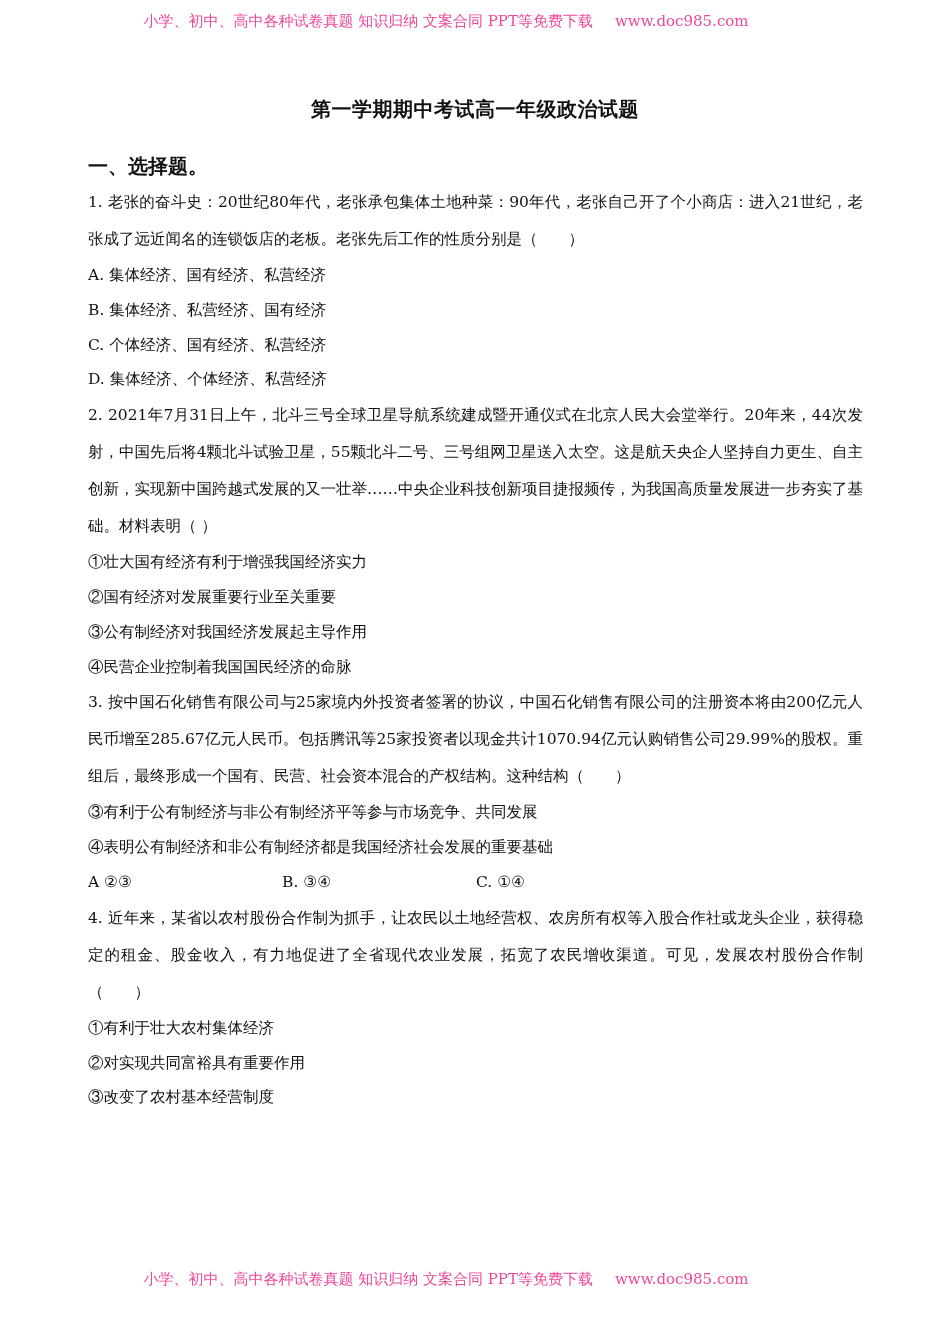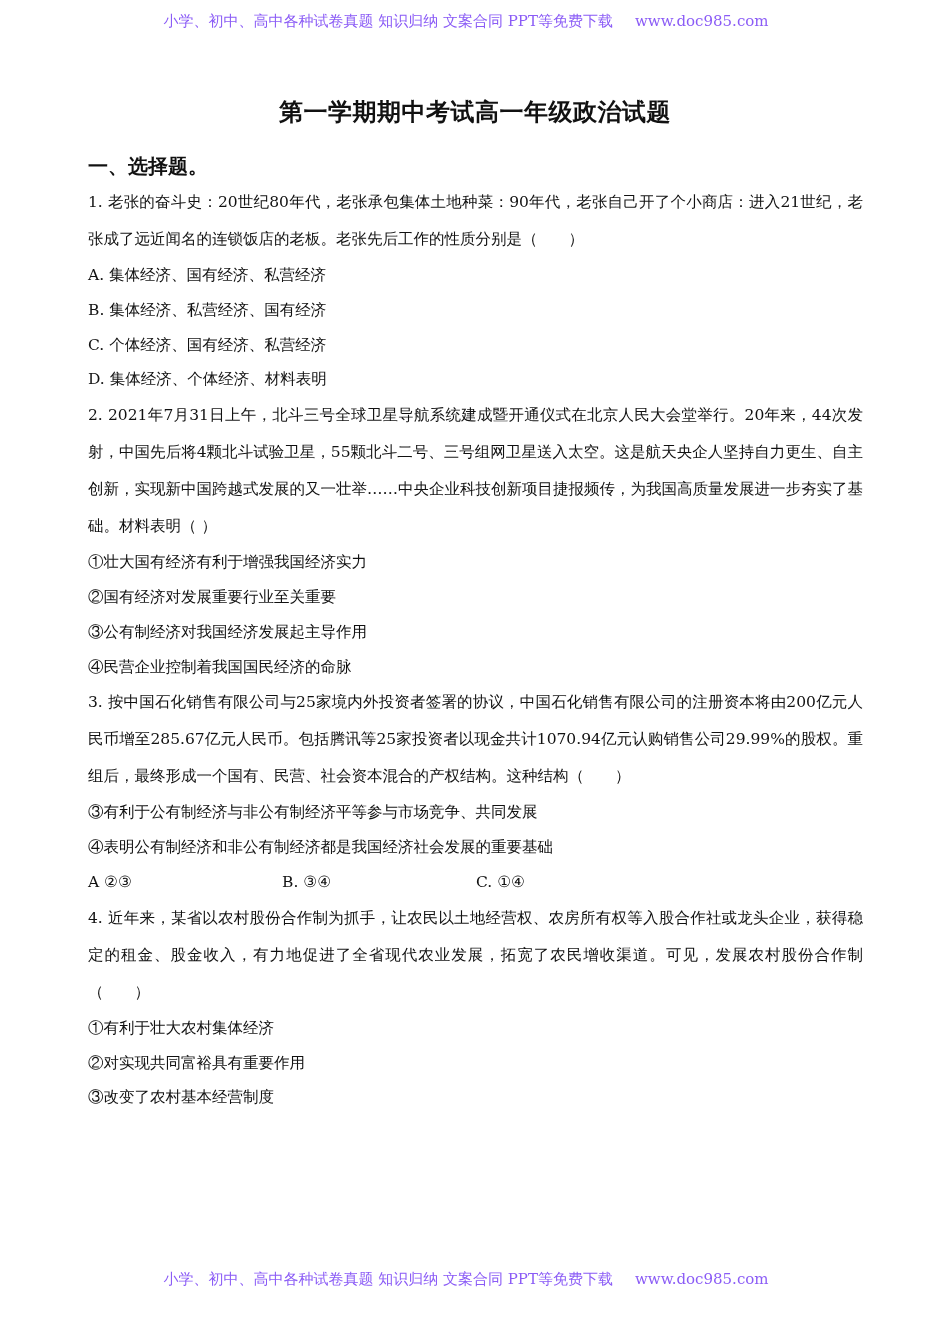--- a/index.html
+++ b/index.html
@@ -1,21 +1,21 @@
 <!DOCTYPE html>
 <html><head>
 <meta charset="utf-8">
 <style>
   html, body { margin: 0; padding: 0; background: #ffffff; }
   body { width: 950px; height: 1344px; position: relative; overflow: hidden;
          font-family: "DejaVu Serif", "Liberation Serif", serif; color: #111; }
-  .hdr { position: absolute; left: 0; width: 892px; text-align: center; font-size: 15px; color: #8b5cf6; padding-left: 20px; }
+  .hdr { position: absolute; left: 0; width: 892px; text-align: center; font-size: 15px; color: #ec4899; }
   .hdr .url { margin-left: 22px; }
   .title { position: absolute; top: 96px; left: 0; width: 950px; text-align: center;
-           font-size: 24px; font-weight: bold; letter-spacing: 0.5px; }
+           font-size: 20px; font-weight: bold; letter-spacing: 0.5px; }
   .section { position: absolute; left: 88px; top: 153px; font-size: 20px; font-weight: bold; }
   .content { position: absolute; left: 88px; top: 184px; width: 775px; font-size: 15.5px; }
   .line { height: 34.8px; line-height: 34.8px; white-space: nowrap; }
   .stem { line-height: 37px; text-align: justify; }
   .opts4 { display: flex; height: 34.8px; line-height: 34.8px; }
   .opts4 span { width: 194px; }
 </style>
 </head>
 <body>
 
@@ -26,21 +26,21 @@
 <div class="title">第一学期期中考试高一年级政治试题</div>
 <div class="section">一、选择题。</div>
 
 <div class="content">
 
   <div>
     <div class="stem">1. 老张的奋斗史：20世纪80年代，老张承包集体土地种菜：90年代，老张自己开了个小商店：进入21世纪，老张成了远近闻名的连锁饭店的老板。老张先后工作的性质分别是（　　）</div>
     <div class="line">A. 集体经济、国有经济、私营经济</div>
     <div class="line">B. 集体经济、私营经济、国有经济</div>
     <div class="line">C. 个体经济、国有经济、私营经济</div>
-    <div class="line">D. 集体经济、个体经济、材料表明</div>
+    <div class="line">D. 集体经济、个体经济、私营经济</div>
   </div>
 
   <div>
     <div class="stem">2. 2021年7月31日上午，北斗三号全球卫星导航系统建成暨开通仪式在北京人民大会堂举行。20年来，44次发射，中国先后将4颗北斗试验卫星，55颗北斗二号、三号组网卫星送入太空。这是航天央企人坚持自力更生、自主创新，实现新中国跨越式发展的又一壮举……中央企业科技创新项目捷报频传，为我国高质量发展进一步夯实了基础。材料表明（ ）</div>
     <div class="line">①壮大国有经济有利于增强我国经济实力</div>
     <div class="line">②国有经济对发展重要行业至关重要</div>
     <div class="line">③公有制经济对我国经济发展起主导作用</div>
     <div class="line">④民营企业控制着我国国民经济的命脉</div>
   </div>
 

